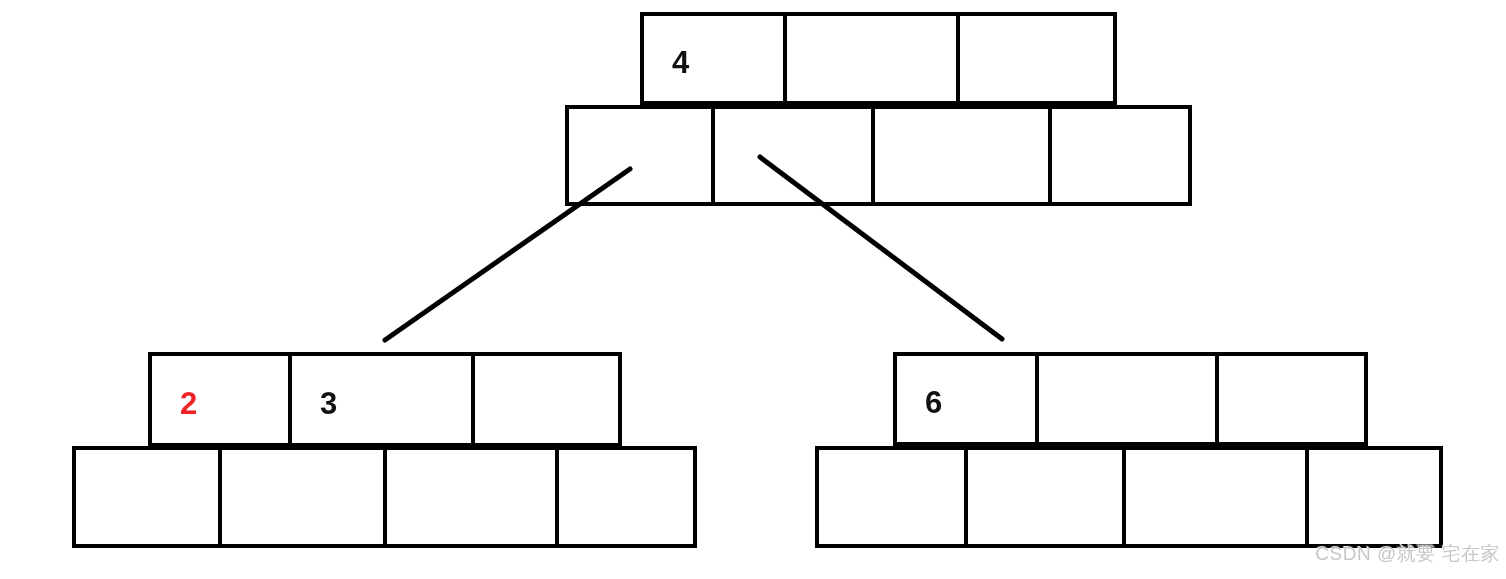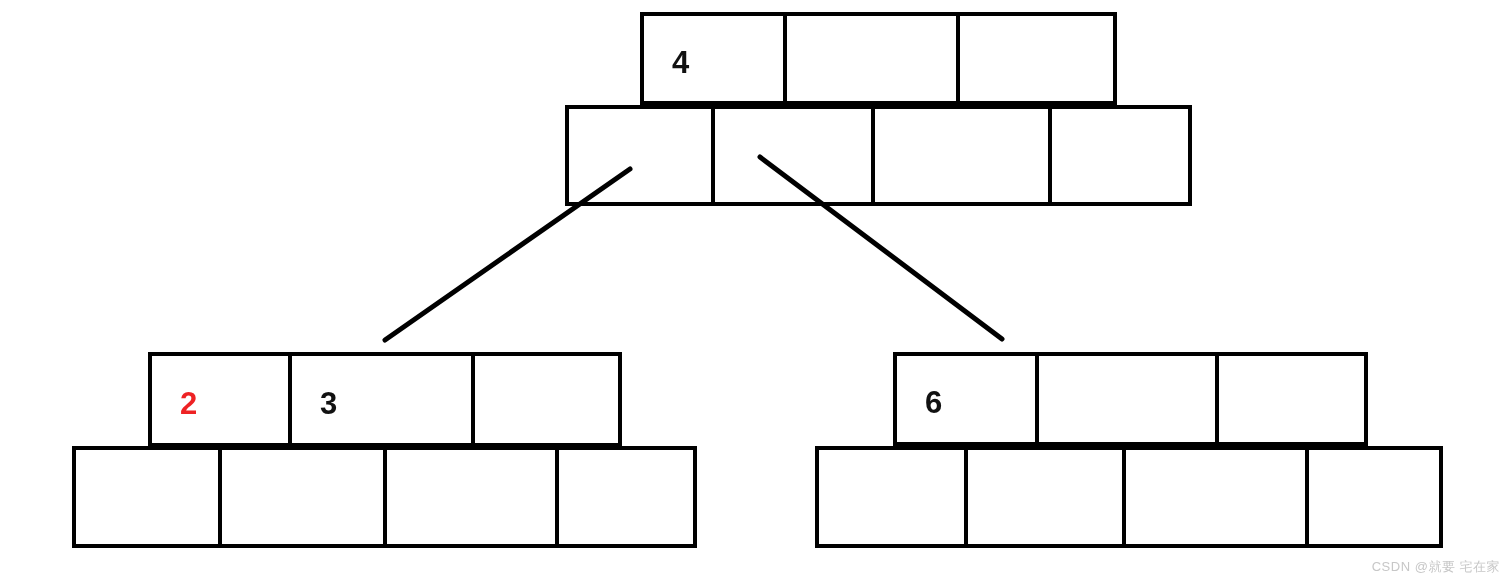--- a/index.html
+++ b/index.html
@@ -35,22 +35,22 @@
   .cell.highlight { color: var(--highlight, #ee2224); }
   .edges {
     position: absolute;
     left: 0; top: 0;
     width: 1506px; height: 579px;
     pointer-events: none;
   }
   .watermark {
     position: absolute;
     right: 6px;
-    bottom: 3px;
-    font-size: 13px;
+    bottom: 12px;
+    font-size: 19px;
     letter-spacing: 0.5px;
     color: var(--watermark-color, #c7c7c7);
     text-shadow: 1px 1px 1px #ffffff, -1px -1px 1px #ffffff;
   }
 </style>
 </head>
 <body>
 
 <div class="canvas">
 

